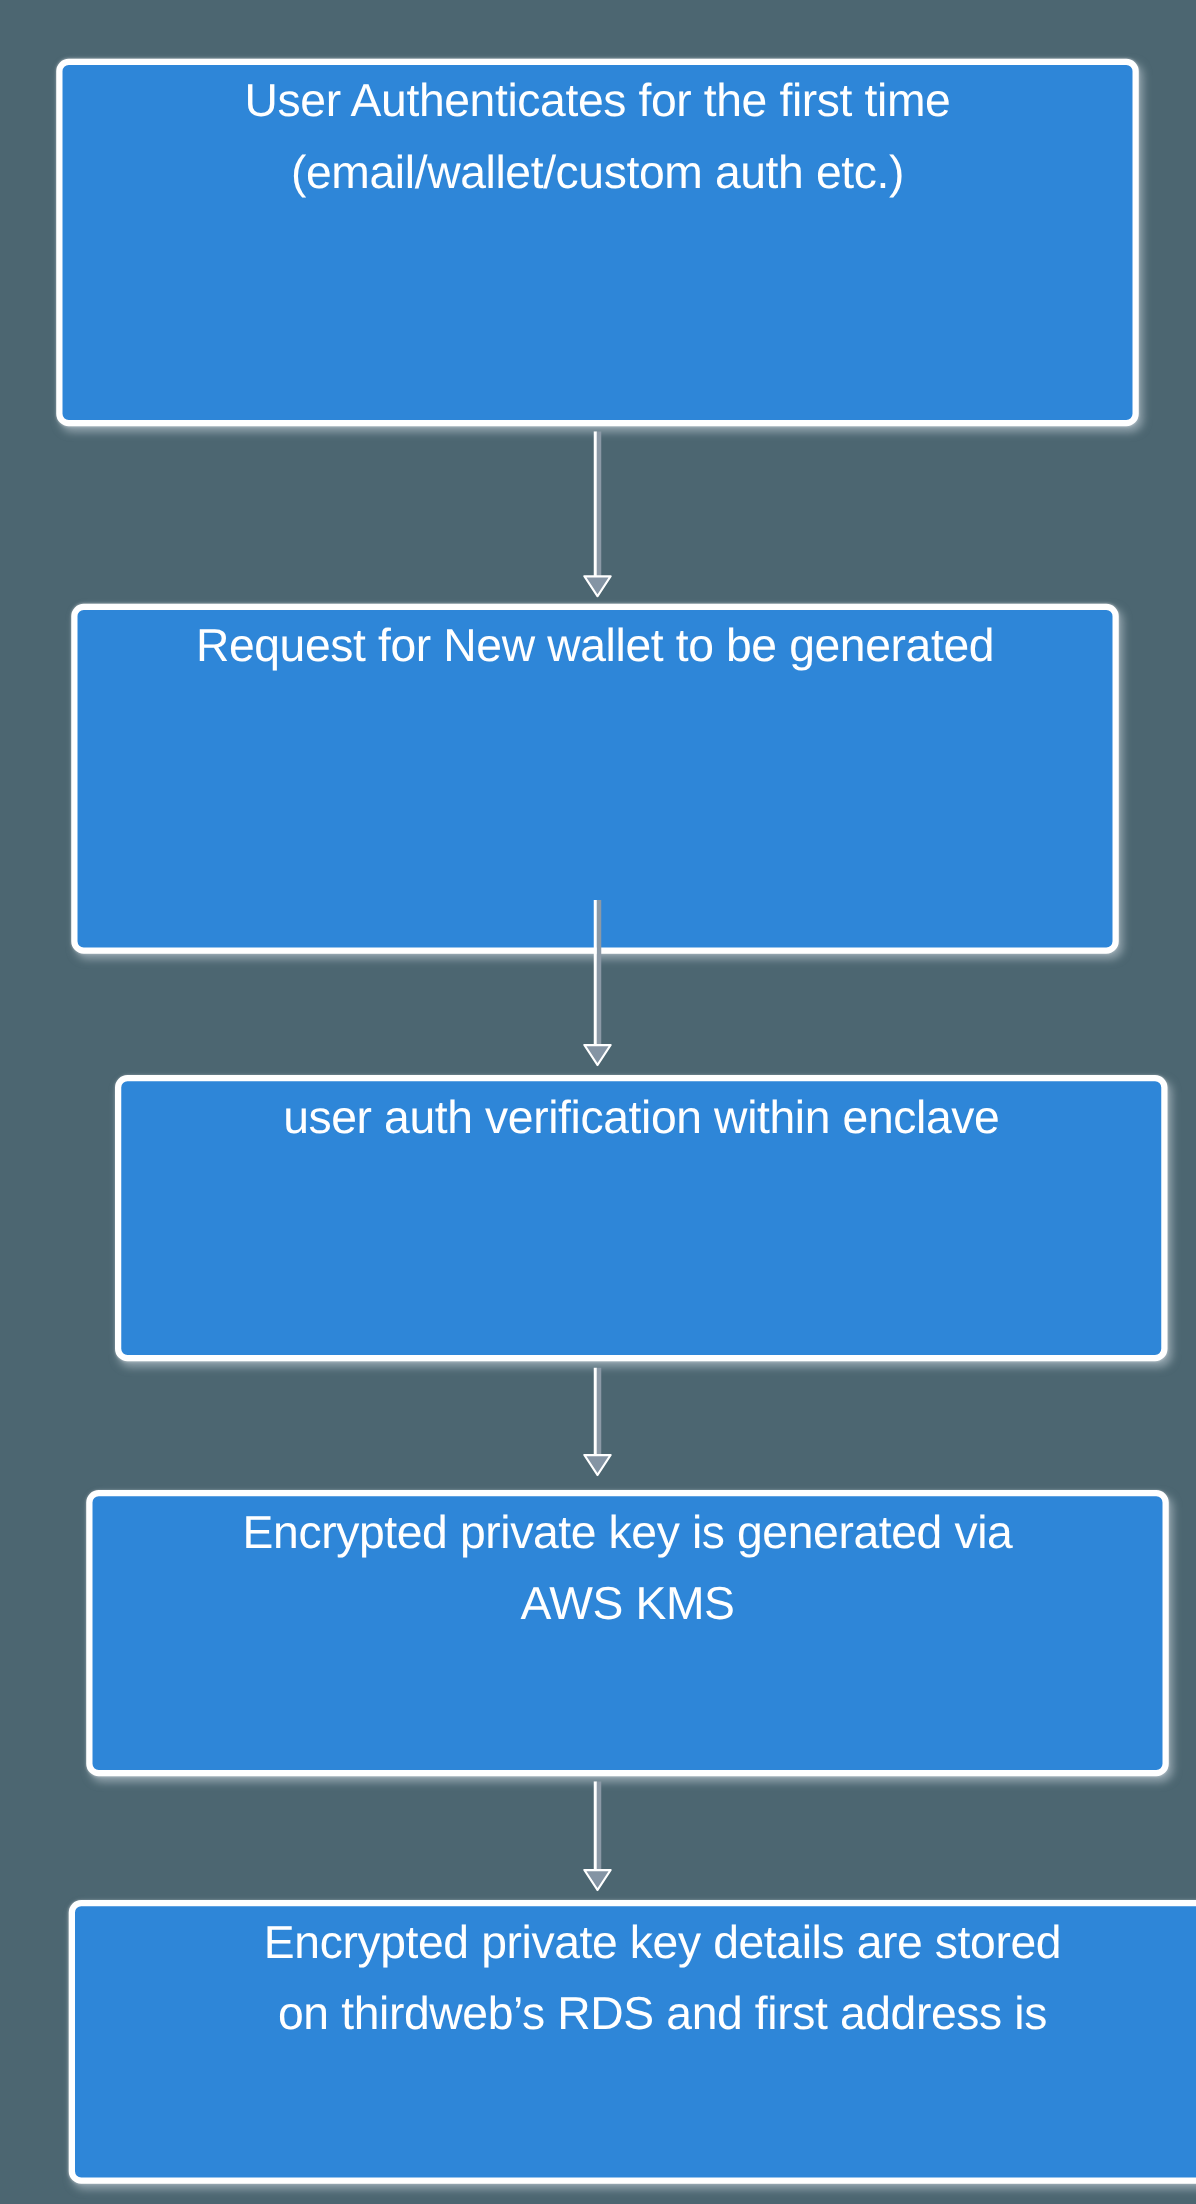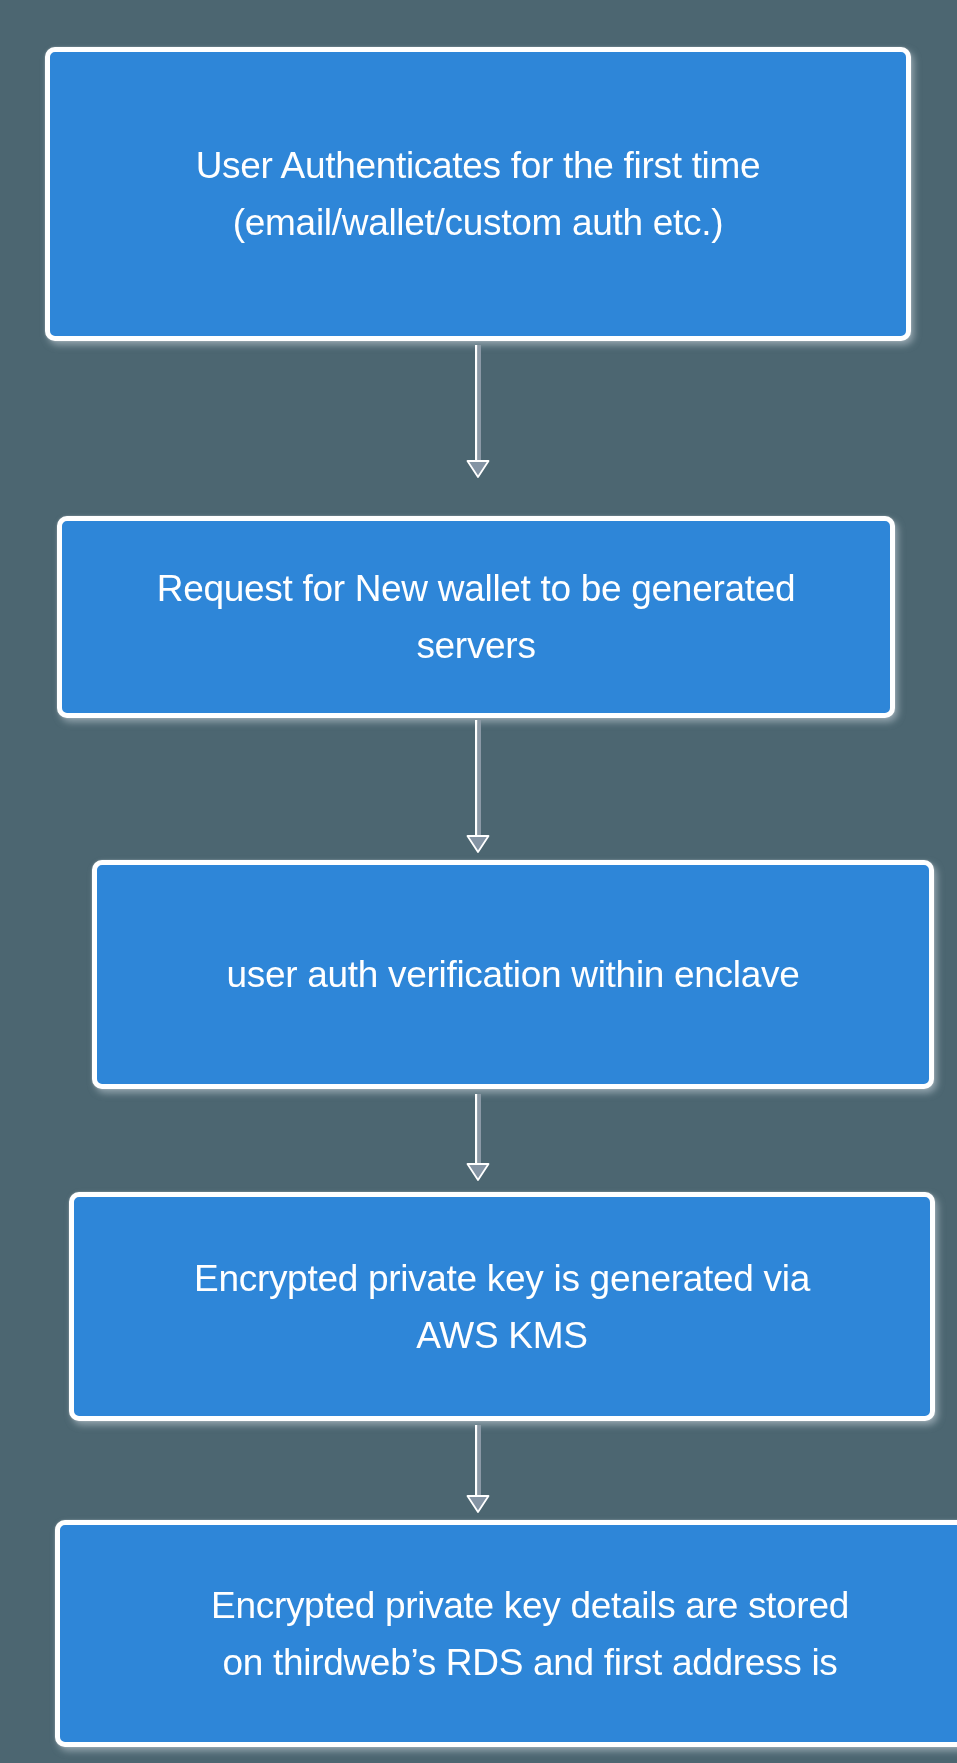--- a/index.html
+++ b/index.html
@@ -22,21 +22,20 @@
     width: 957px; height: 1763px;
   }
   .flow-box {
     position: absolute;
     background: var(--box-fill);
     border: 5px solid var(--box-border);
     border-radius: 10px;
     box-shadow: 3px 4px 7px rgba(213, 224, 231, 0.5), 0 0 2px rgba(255,255,255,0.35);
     display: flex;
     flex-direction: column;
-    justify-content: center;
     align-items: center;
     text-align: center;
     color: var(--text);
     font-size: 37px;
     letter-spacing: -0.3px;
     padding: 0 24px;
   }
   .flow-box .line {
     line-height: 57px;
     white-space: nowrap;
@@ -45,21 +44,21 @@
     position: absolute;
     width: 28px;
   }
   .connector svg { display: block; }
   .arrow-hl   { fill: #ffffff; }
   .arrow-body { fill: var(--arrow-shaft); }
   .arrow-tip  { fill: var(--arrow-head); stroke: #ffffff; stroke-width: 1.8; stroke-linejoin: round; }
 
   
   #box-1 { left: 45px;  top: 47px;   width: 866px; height: 294px; }
-  #box-2 { left: 57px;  top: 483px;  width: 838px; height: 202px; margin-top: 33px; }
+  #box-2 { left: 57px;  top: 483px;  width: 838px; height: 280px; }
   #box-3 { left: 60px;  top: 860px;  width: 842px; height: 229px; margin-left: 32px; }
   #box-4 { left: 69px;  top: 1192px; width: 866px; height: 229px; }
   #box-5 { left: 55px;  top: 1520px; width: 950px; height: 227px; }
   #conn-1 { left: 464px; top: 345px;  }
   #conn-2 { left: 464px; top: 720px;  }
   #conn-3 { left: 464px; top: 1094px; }
   #conn-4 { left: 464px; top: 1425px; }
 </style>
 </head>
 <body>
@@ -74,21 +73,20 @@
   <div class="connector" id="conn-1">
     <svg width="28" height="133" viewBox="0 0 28 133">
       <rect class="arrow-hl" x="11" y="0" width="2.5" height="117"></rect>
       <rect class="arrow-body" x="13.5" y="0" width="3.5" height="117"></rect>
       <polygon class="arrow-tip" points="3.5,116 24.5,116 14,132"></polygon>
     </svg>
   </div>
 
   <div class="flow-box" id="box-2">
     <div class="line">Request for New wallet to be generated</div>
-    <div class="line">servers</div>
   </div>
 
   <div class="connector" id="conn-2">
     <svg width="28" height="133" viewBox="0 0 28 133">
       <rect class="arrow-hl" x="11" y="0" width="2.5" height="117"></rect>
       <rect class="arrow-body" x="13.5" y="0" width="3.5" height="117"></rect>
       <polygon class="arrow-tip" points="3.5,116 24.5,116 14,132"></polygon>
     </svg>
   </div>
 

